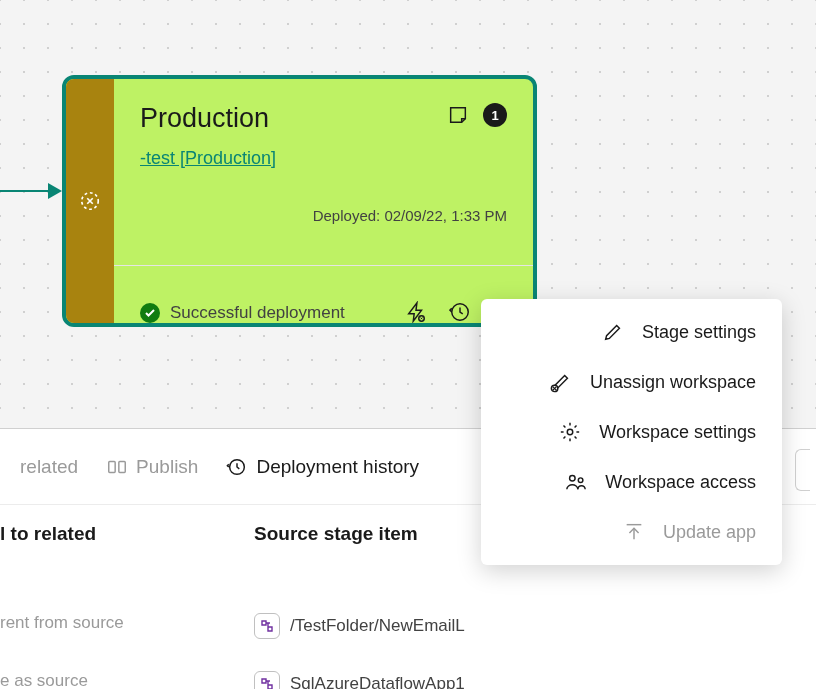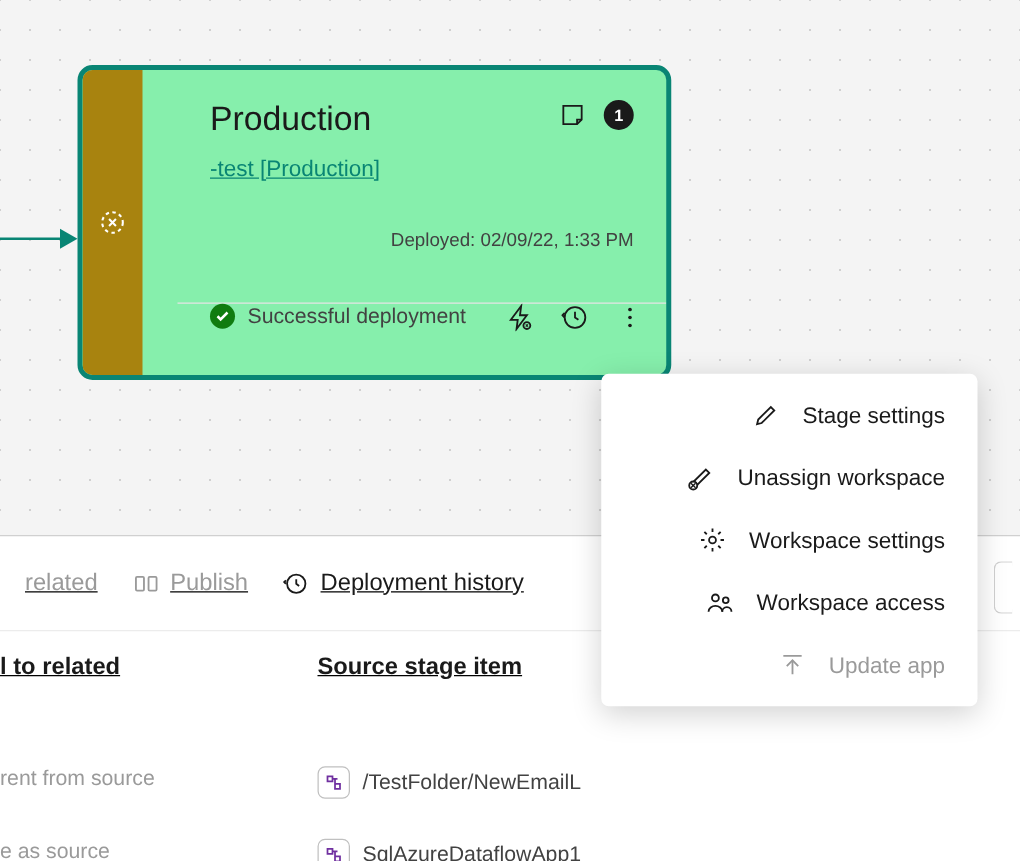--- a/index.html
+++ b/index.html
@@ -44,30 +44,29 @@
       top: -2px;
       width: 0;
       height: 0;
       border-left: 14px solid #098574;
       border-top: 8px solid transparent;
       border-bottom: 8px solid transparent;
     }
 
     .stage-card {
       position: absolute;
-      top: 52px;
+      top: 75px;
       left: 62px;
       width: 475px;
       height: 252px;
-      background: #86efac;
+      background: #bef264;
       border: 4px solid #098574;
       border-radius: 12px;
       display: flex;
       overflow: hidden;
-      gap: 28px;
     }
     .stage-left-bar {
       width: 48px;
       background: #a8830f;
       display: flex;
       align-items: center;
       justify-content: center;
     }
     .sync-icon {
       color: #fff;
@@ -123,21 +122,21 @@
       font-size: 15px;
       color: #424242;
       text-align: right;
     }
 
     .stage-footer {
       margin-top: auto;
       border-top: 1px solid #e5e5e5;
       height: 58px;
       display: flex;
-      align-items: flex-start;
+      align-items: flex-end;
       padding: 0 18px 0 26px;
       gap: 10px;
     }
     .success-icon {
       width: 20px;
       height: 20px;
       background: #107c10;
       border-radius: 50%;
       display: flex;
       align-items: center;
@@ -198,21 +197,20 @@
     }
 
     .lower-panel {
       position: absolute;
       top: 428px;
       left: 0;
       right: 0;
       bottom: 0;
       background: #fff;
       border-top: 1px solid #d0d0d0;
-      text-decoration: underline;
     }
     .toolbar {
       display: flex;
       align-items: center;
       height: 76px;
       padding: 0 20px;
       gap: 28px;
       color: #9a9a9a;
       font-size: 19px;
       border-bottom: 1px solid #ececec;

